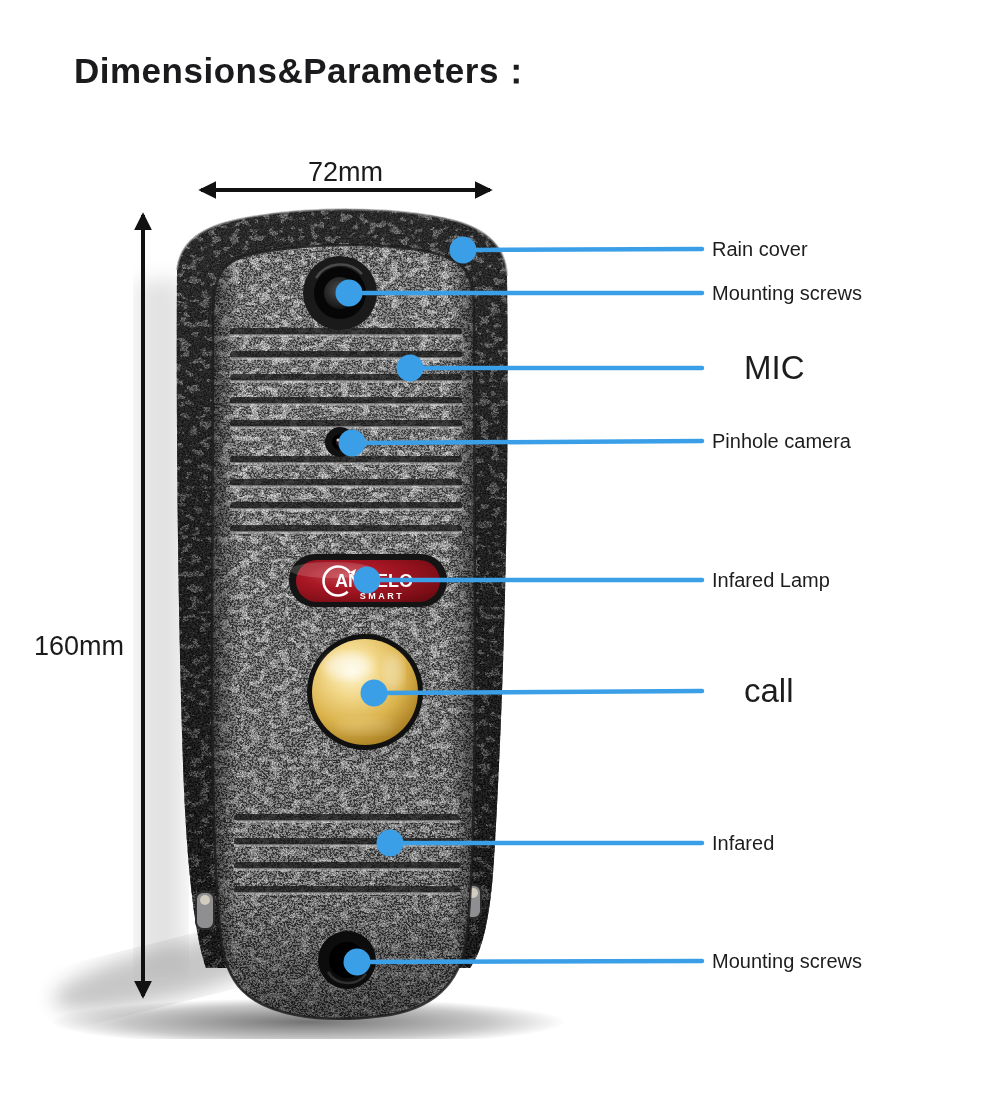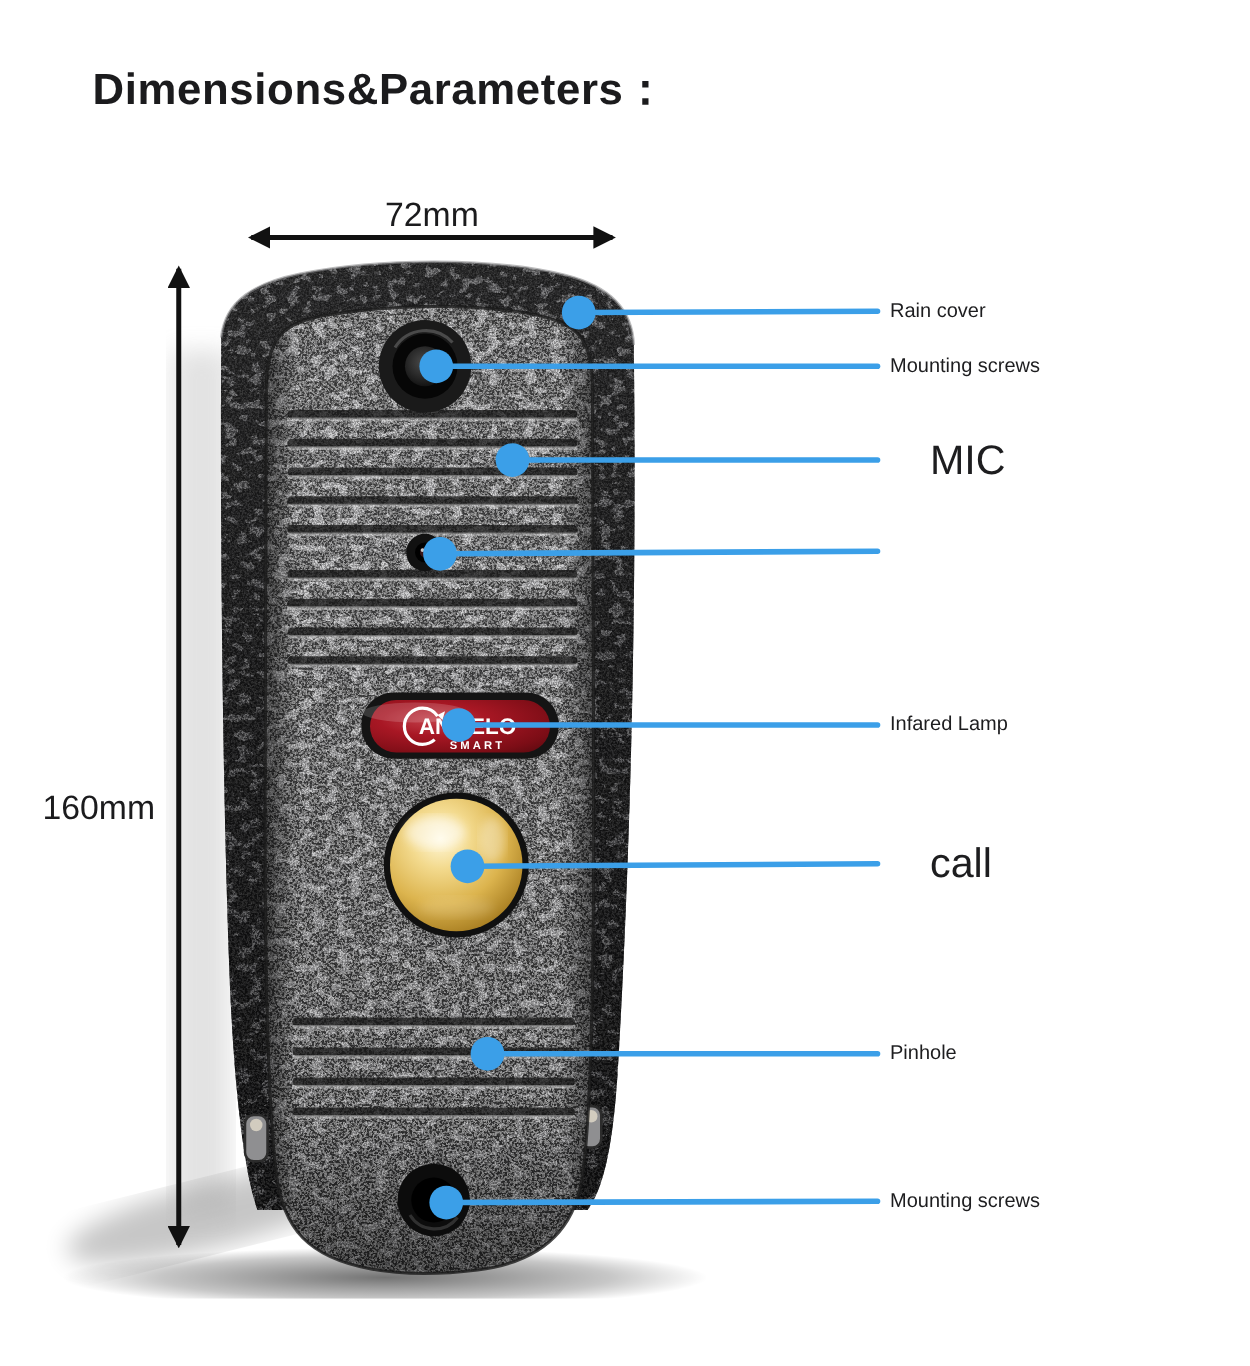--- a/index.html
+++ b/index.html
@@ -15,41 +15,42 @@
     font-size:35px;font-weight:bold;color:#1b1b1d;
     letter-spacing:0.5px;white-space:nowrap;
   }
   .dim-label{
     position:absolute;color:#1b1b1d;font-size:27px;white-space:nowrap;
   }
   .dim-width{left:295px;top:157px;width:200px;text-align:left;left:308px;}
   .dim-height{left:34px;top:631px;text-align:right;}
   .callout-label{
     position:absolute;left:712px;transform:translateY(-50%);
-    color:#1d1d1f;font-size:16px;white-space:nowrap;line-height:1.1;
+    color:#1d1d1f;font-size:20px;white-space:nowrap;line-height:1.1;
   }
   .callout-label.big{font-size:33px;margin-left:32px;}
   svg{position:absolute;left:0;top:0;}
 </style>
 </head>
 <body>
 
 <div class="page">
 
   <div class="page-title">Dimensions&amp;Parameters：</div>
 
   <div class="dim-label dim-width">72mm</div>
   <div class="dim-label dim-height">160mm</div>
 
   <div class="callout-label" style="top:249px">Rain cover</div>
   <div class="callout-label" style="top:293px">Mounting screws</div>
   <div class="callout-label big" style="top:368px">MIC</div>
+  <div class="callout-label" style="top:441px">Pinhole camera</div>
   <div class="callout-label" style="top:580px">Infared Lamp</div>
   <div class="callout-label big" style="top:691px">call</div>
-  <div class="callout-label" style="top:843px">Pinhole</div>
+  <div class="callout-label" style="top:843px">Infared</div>
   <div class="callout-label" style="top:961px">Mounting screws</div>
 
   <svg width="1000" height="1093" viewBox="0 0 1000 1093">
     <defs>
       <linearGradient id="coverGrad" x1="0" y1="0" x2="0" y2="1">
         <stop offset="0" stop-color="#59595b"></stop>
         <stop offset="0.45" stop-color="#39393b"></stop>
         <stop offset="1" stop-color="#222224"></stop>
       </linearGradient>
       <linearGradient id="bodyGrad" x1="0" y1="0" x2="0" y2="1">

